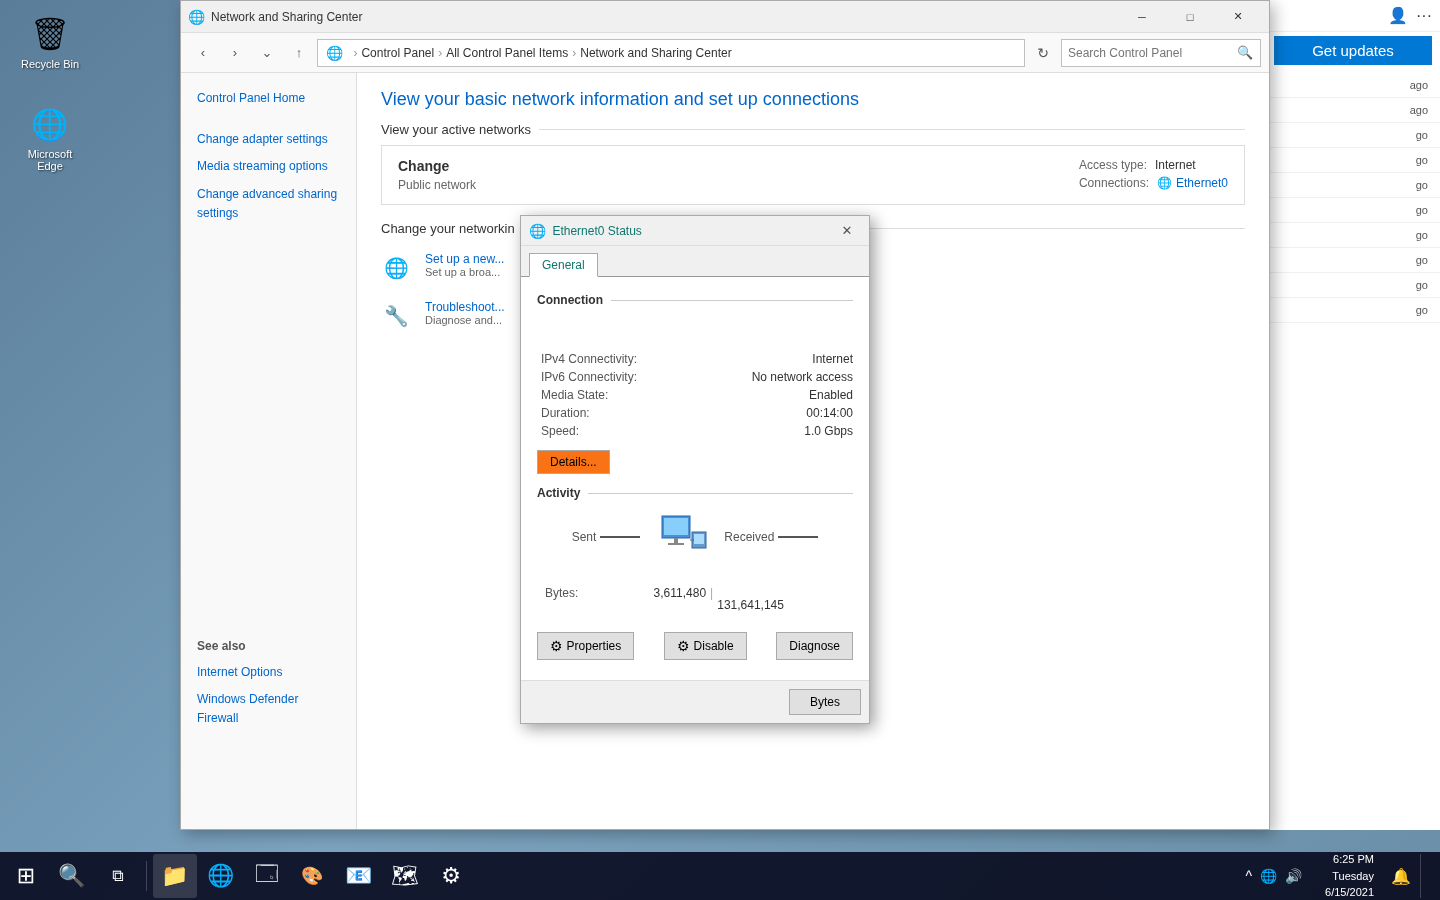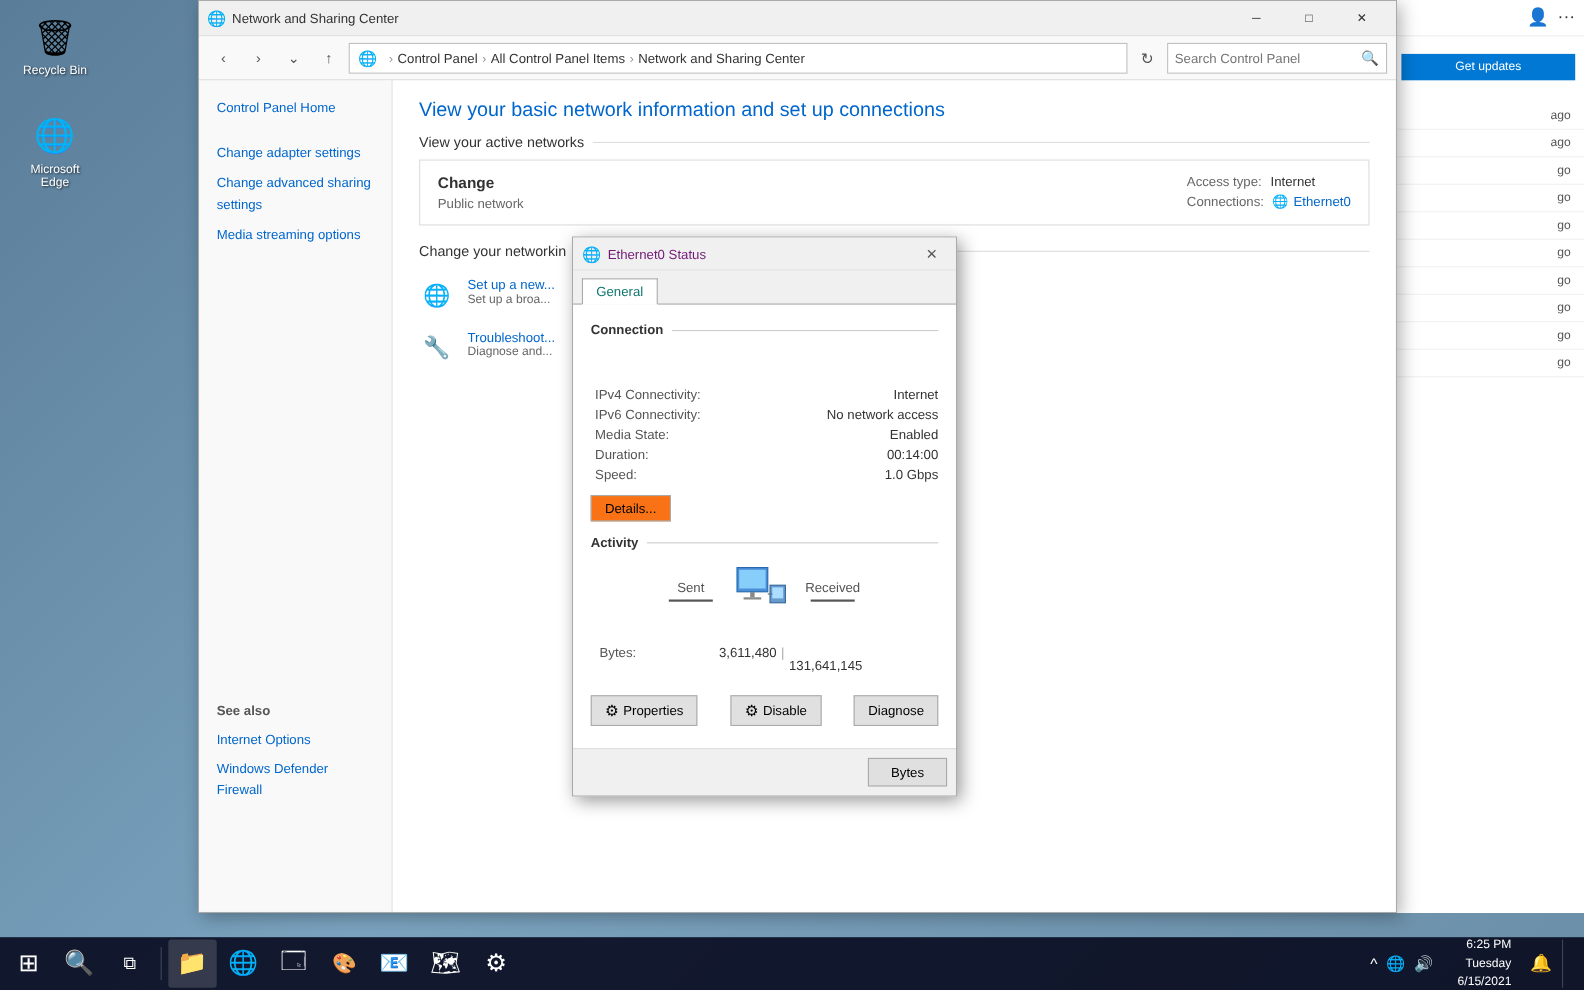--- a/index.html
+++ b/index.html
@@ -70,23 +70,23 @@
     .right-panel-header .panel-icon {
       font-size: 16px;
       color: #333;
       cursor: pointer;
     }
     .get-updates-btn {
       background: #0078d4;
       color: white;
       border: none;
       padding: 6px 12px;
-      font-size: 11px;
-      cursor: pointer;
-      margin: 16px 8px;
+      font-size: 15px;
+      cursor: pointer;
+      margin: 4px 8px;
       font-family: inherit;
     }
     .right-panel-items {
       padding: 4px 0;
       flex: 1;
       overflow: hidden;
     }
     .right-panel-item {
       padding: 6px 12px;
       color: #555;
@@ -449,21 +449,21 @@
       border-bottom: 1px solid #ddd;
     }
     .dialog-title-icon {
       font-size: 14px;
       margin-right: 6px;
       color: #555;
     }
     .dialog-title-text {
       flex: 1;
       font-size: 12px;
-      color: #701a75;
+      color: #0f766e;
     }
     .dialog-close-btn {
       width: 28px;
       height: 28px;
       border: none;
       background: transparent;
       cursor: pointer;
       font-size: 13px;
       display: flex;
       align-items: center;
@@ -539,21 +539,21 @@
     }
     .activity-diagram {
       display: flex;
       align-items: center;
       justify-content: center;
       gap: 12px;
       margin: 12px 0;
     }
     .activity-col {
       display: flex;
-      flex-direction: column;
+      flex-direction: row;
       align-items: center;
       font-size: 12px;
       color: #555;
       gap: 4px;
     }
     .activity-arrow-line {
       width: 40px;
       height: 2px;
       background: #555;
     }
@@ -689,22 +689,22 @@
         <button class="search-icon-btn">🔍</button>
       </div>
     </div>
 
     <div class="content-area">
 
       <div class="sidebar">
         <a class="sidebar-link">Control Panel Home</a>
         <br>
         <a class="sidebar-link">Change adapter settings</a>
+        <a class="sidebar-link">Media streaming options</a>
         <a class="sidebar-link">Change advanced sharing settings</a>
-        <a class="sidebar-link">Media streaming options</a>
 
         <div style="flex:1; min-height:400px;"></div>
 
         <div style="padding: 12px 16px;">
           <div class="see-also-title">See also</div>
           <a class="sidebar-link" style="padding-left:0;">Internet Options</a>
           <a class="sidebar-link" style="padding-left:0;">Windows Defender Firewall</a>
         </div>
       </div>
 

